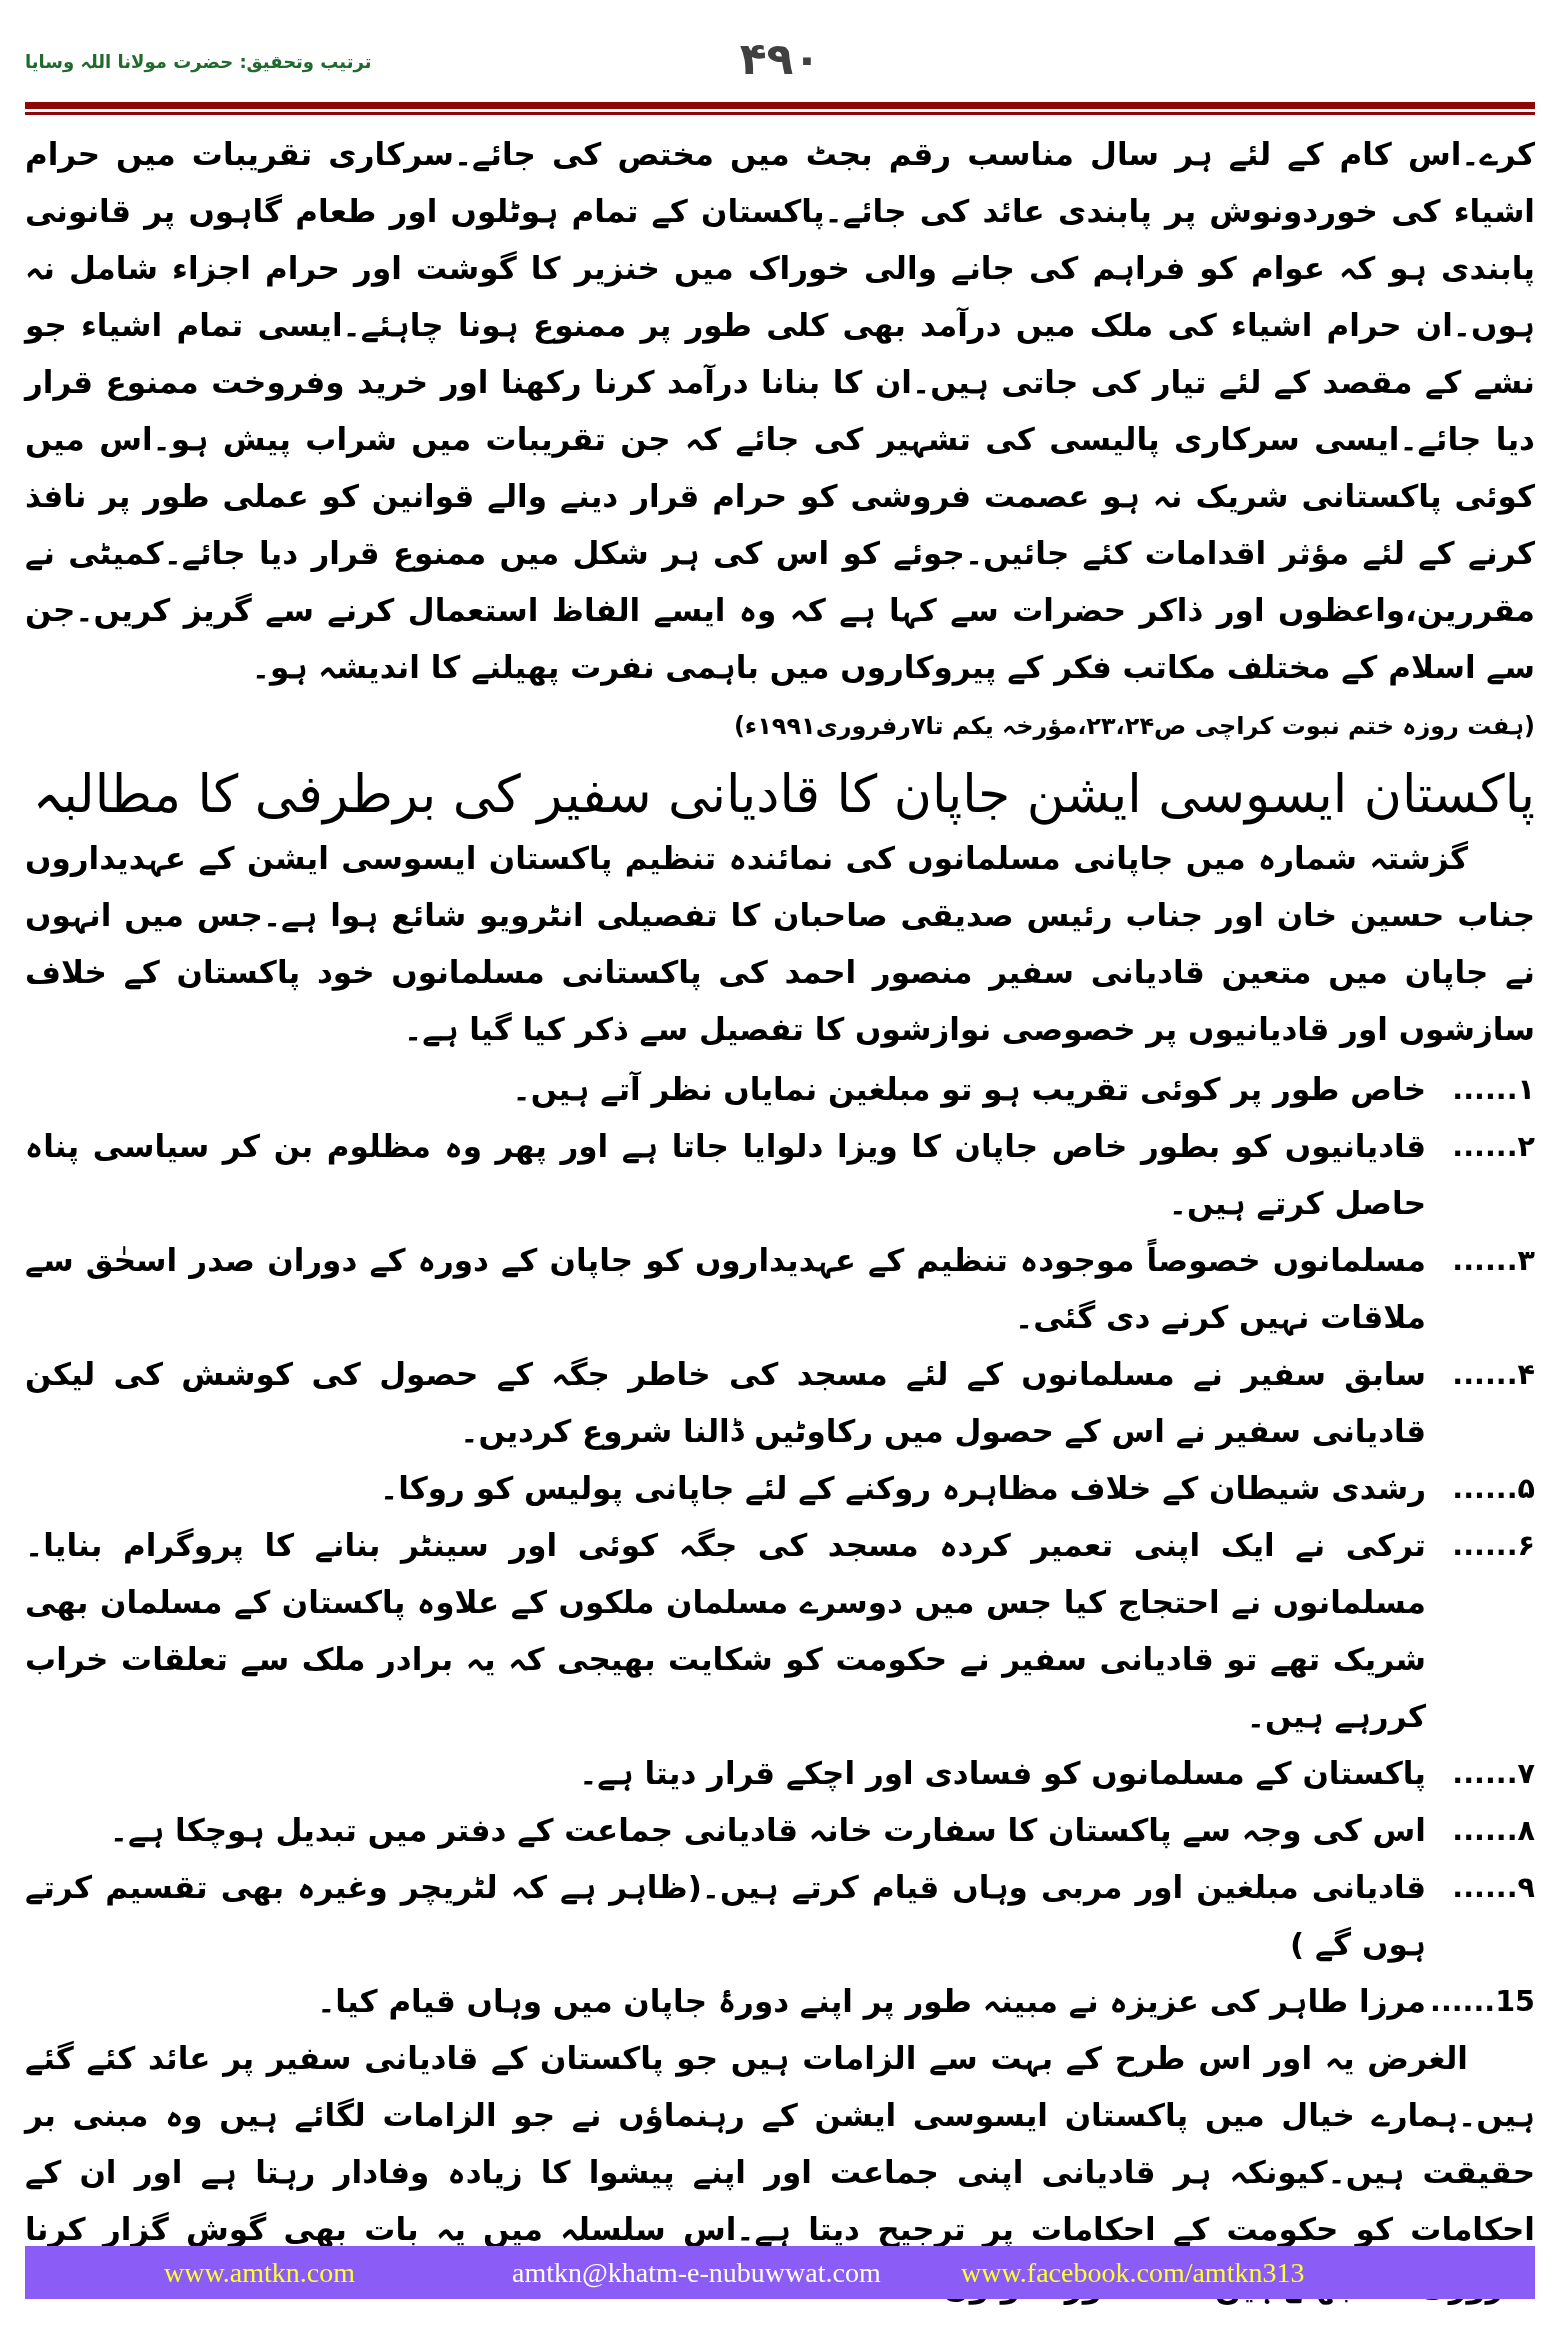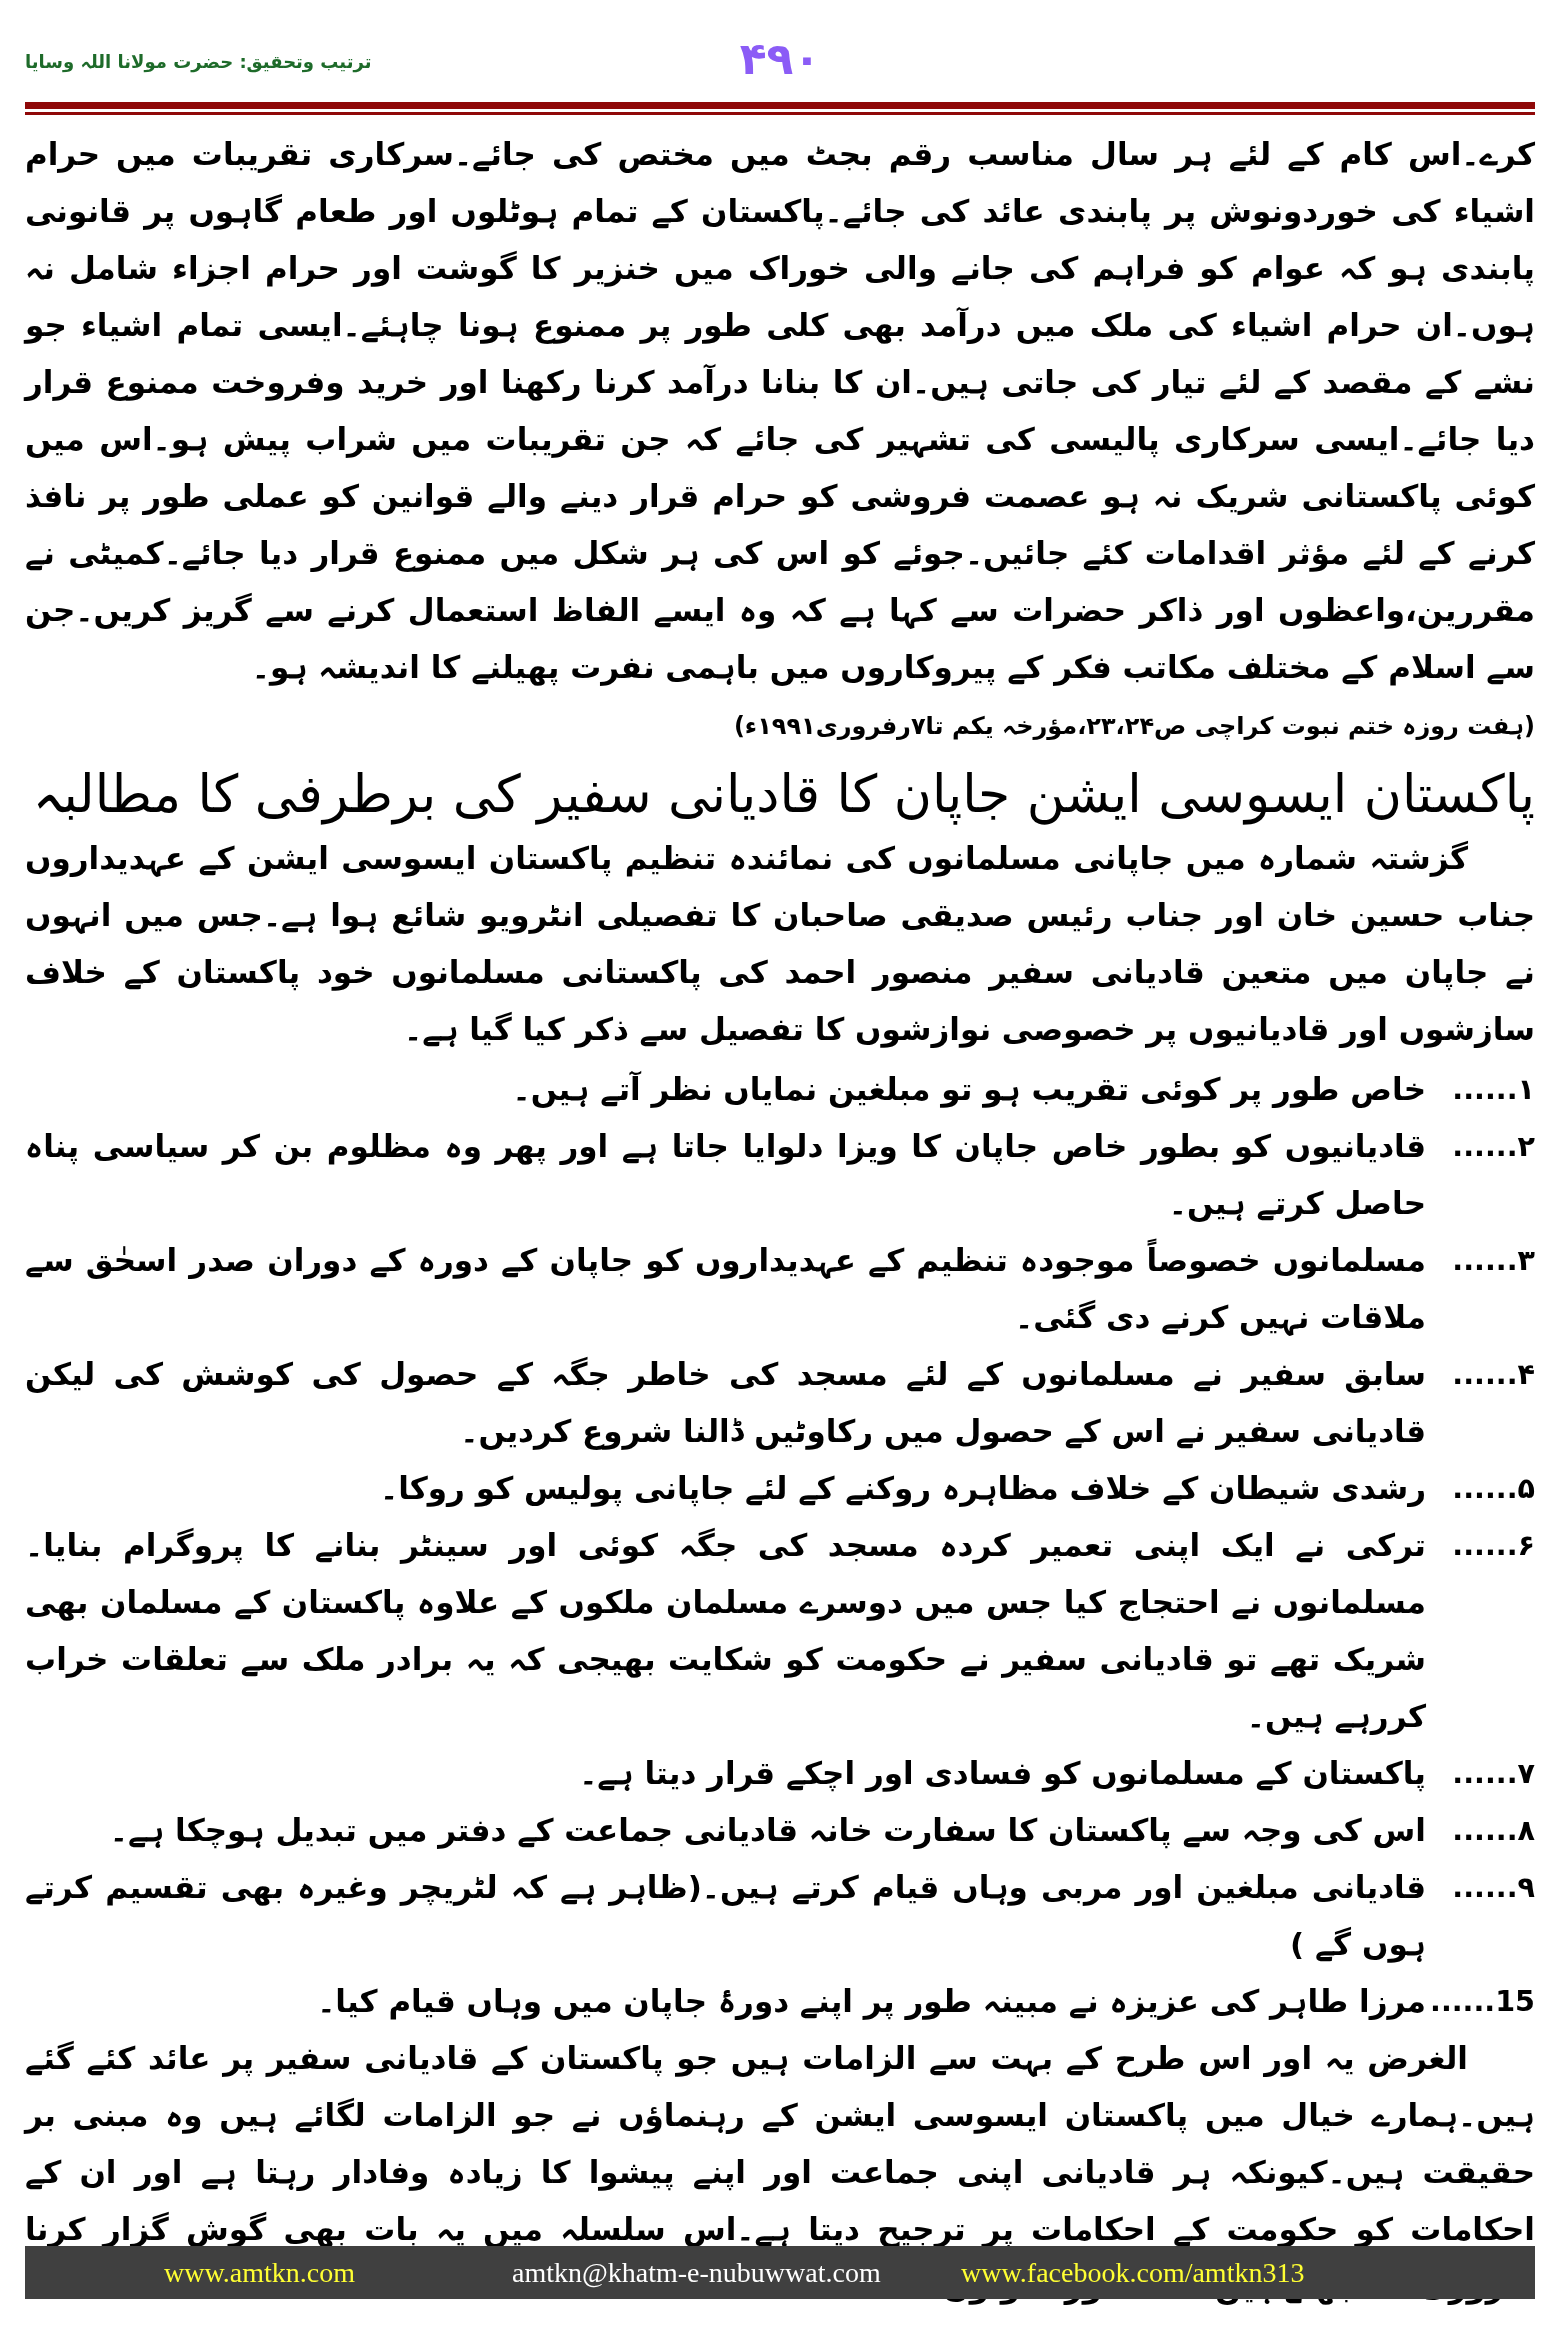--- a/index.html
+++ b/index.html
@@ -7,42 +7,42 @@
          font-family: "DejaVu Sans", sans-serif; color: #000; }
   .page { position: absolute; left: 0; top: 0; width: 1560px; height: 2330px; }
 
   
   .hdr { position: absolute; top: 30px; left: 25px; right: 25px; height: 64px; }
   .hdr-right { position: absolute; right: 0; top: 0; direction: rtl; color: #1e6b2a;
                font-size: 28.6px; font-weight: bold; line-height: 64px; white-space: nowrap; }
   .hdr-left { position: absolute; left: 0; top: 0; direction: rtl; color: #1e6b2a;
               font-size: 18px; font-weight: bold; line-height: 64px; white-space: nowrap; }
   .hdr-center { position: absolute; left: 50%; transform: translateX(-50%); top: -5px;
-                color: #8b5cf6; font-size: 44px; font-weight: bold; line-height: 67px; direction: rtl; text-align: center; }
+                color: #404040; font-size: 44px; font-weight: bold; line-height: 67px; direction: rtl; text-align: center; }
   .rule-thick { position: absolute; left: 25px; right: 25px; top: 102px; height: 6.7px; background: #8f0808; }
   .rule-thin { position: absolute; left: 25px; right: 25px; top: 112px; height: 2.5px; background: #8f0808; }
 
   
   .content { position: absolute; left: 25px; right: 25px; top: 126px; direction: rtl; }
   .para { font-size: 31px; font-weight: bold; line-height: 57px; text-align: justify;
           text-align-last: right; margin: 0; }
   .para.indent { text-indent: 67px; }
   .citation { direction: rtl; text-align: right; font-size: 24px; font-weight: bold; line-height: 50px;
               margin: 5px 0 0 0; }
   .heading { font-size: 52px; font-weight: normal; line-height: 72px; text-align: right; margin: 6.7px 0 0 0; }
 
   .list { margin: 3.4px 0 0 0; padding: 0; list-style: none; }
   .li { display: flex; flex-direction: row; align-items: flex-start; }
   .li-marker { flex: 0 0 109px; font-size: 28.6px; font-weight: bold; line-height: 57px; text-align: right;
                white-space: nowrap; }
   .li-text { flex: 1 1 auto; font-size: 31px; font-weight: bold; line-height: 57px; text-align: justify;
              text-align-last: right; }
 
   
-  .ftr { position: absolute; left: 25px; right: 25px; top: 2246px; height: 53px; background: #404040;
+  .ftr { position: absolute; left: 25px; right: 25px; top: 2246px; height: 53px; background: #8b5cf6;
          font-family: "Liberation Serif", serif; font-size: 28px; line-height: 53px; }
   .ftr span { position: absolute; top: 0; white-space: nowrap; }
   .ftr .f1 { left: 139px; color: #ffff33; }
   .ftr .f2 { left: 487px; color: #ffffff; }
   .ftr .f3 { left: 936px; color: #ffff33; }
 </style>
 </head>
 <body>
 
 <div class="page">

